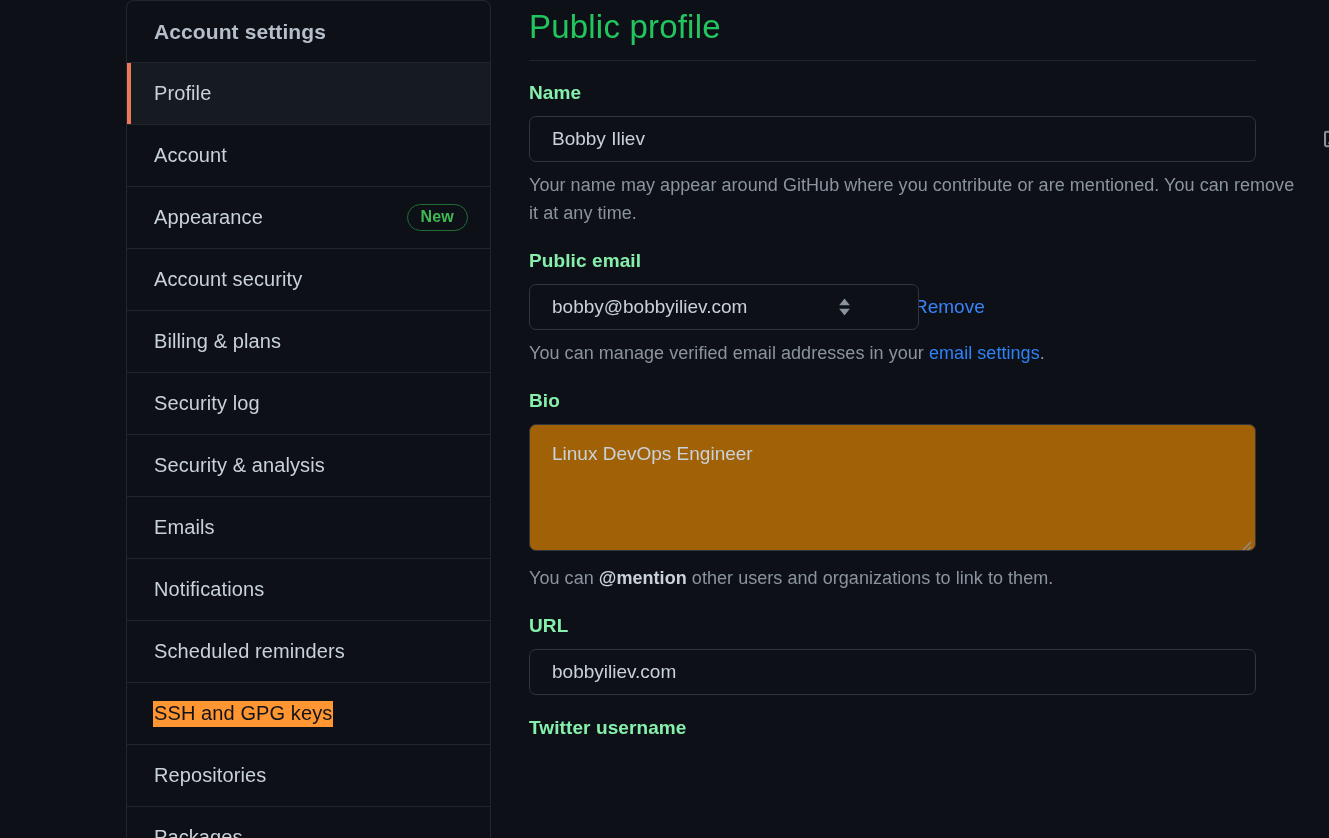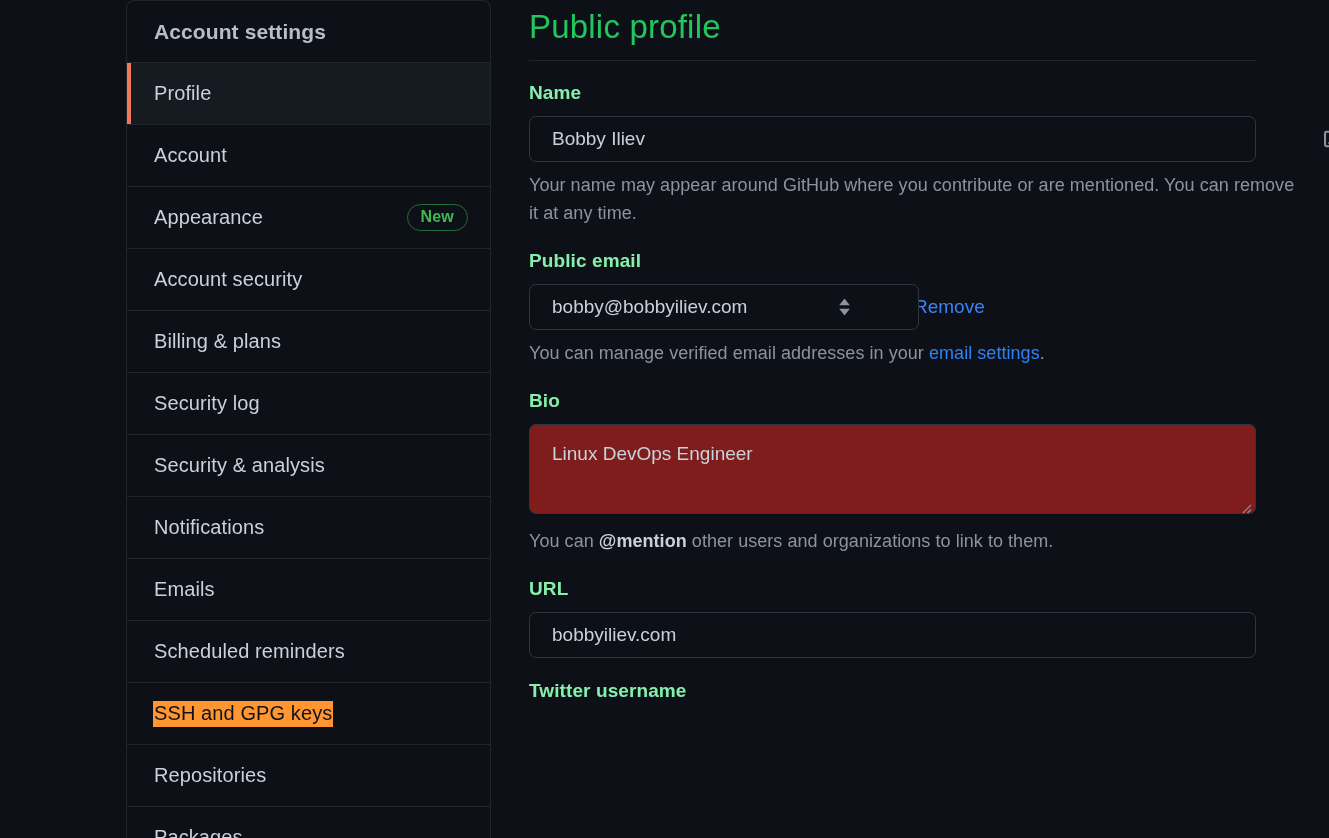--- a/index.html
+++ b/index.html
@@ -220,22 +220,22 @@
     font-size: 19px;
     cursor: pointer;
     background: none;
     border: none;
     font-family: "Liberation Sans", sans-serif;
     padding: 0;
   }
 
   .bio-area {
     width: 727px;
-    height: 90px;
-    background: #7f1d1d;
+    height: 127px;
+    background: #a16207;
     border: 1px solid #30363d;
     border-radius: 7px;
     color: #c9d1d9;
     font-family: "Liberation Sans", sans-serif;
     font-size: 19px;
     padding: 16px 22px;
     resize: none;
     outline: none;
     line-height: 1.4;
   }
@@ -275,24 +275,24 @@
         <div class="nav-item">
           <span class="nav-label">Billing &amp; plans</span>
         </div>
         <div class="nav-item">
           <span class="nav-label">Security log</span>
         </div>
         <div class="nav-item">
           <span class="nav-label">Security &amp; analysis</span>
         </div>
         <div class="nav-item">
+          <span class="nav-label">Emails</span>
+        </div>
+        <div class="nav-item">
           <span class="nav-label">Notifications</span>
-        </div>
-        <div class="nav-item">
-          <span class="nav-label">Emails</span>
         </div>
         <div class="nav-item">
           <span class="nav-label">Scheduled reminders</span>
         </div>
         <div class="nav-item">
           <span class="nav-label find-hit">SSH and GPG keys</span>
         </div>
         <div class="nav-item">
           <span class="nav-label">Repositories</span>
         </div>

